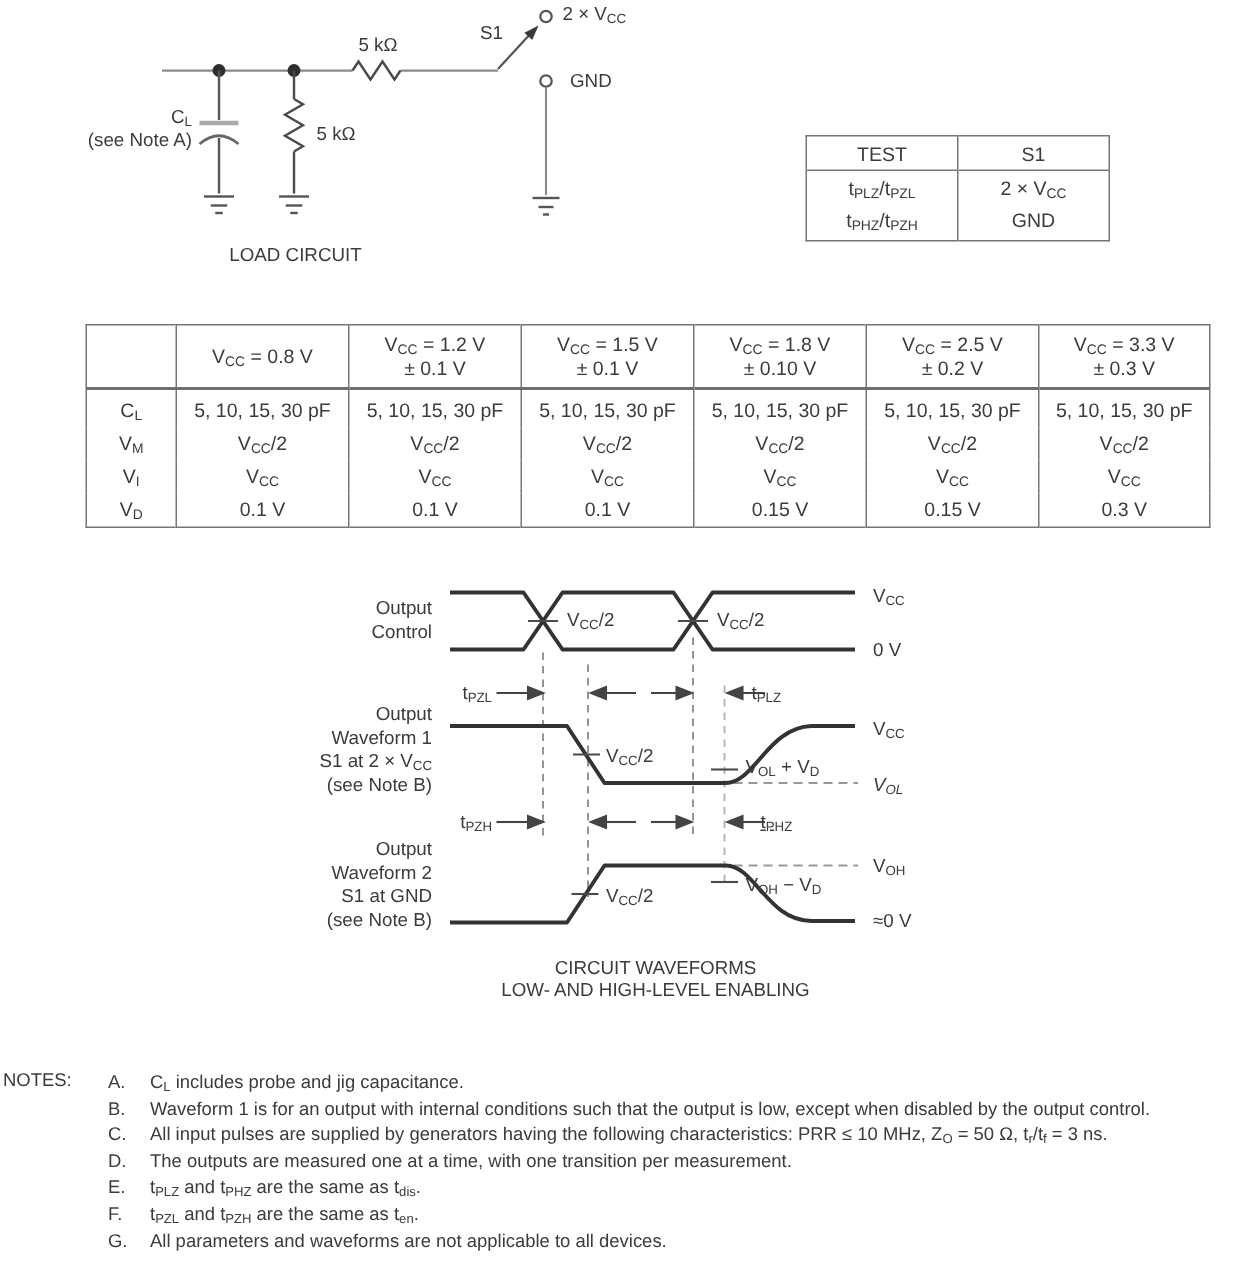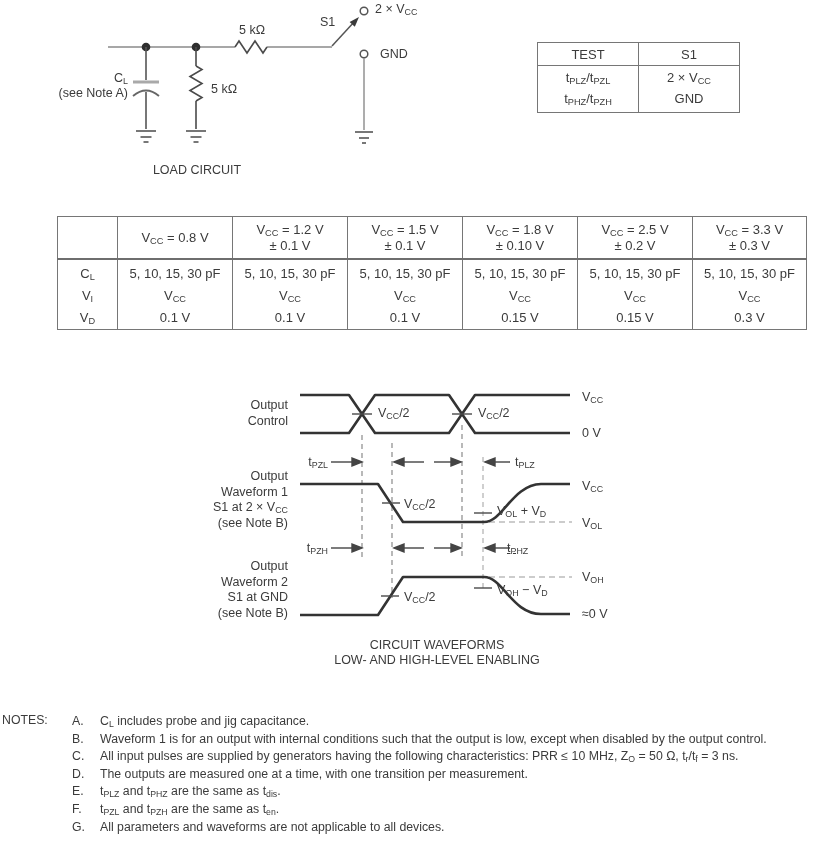--- a/index.html
+++ b/index.html
@@ -10,21 +10,21 @@
     font-size:12.5px;
   }
   .abs { position:absolute; }
   .lbl { position:absolute; white-space:nowrap; line-height:15px; }
   .r { text-align:right; }
   .c { text-align:center; }
   sub { font-size:71%; vertical-align:-0.24em; line-height:0; }
 
   
   #test-table { position:absolute; left:537px; top:42px; }
-  table.test { border-collapse:collapse; border:1.5px solid #767676; }
+  table.test { border-collapse:collapse; border:1.5px solid #767676;margin-top:48px; }
   table.test th { width:100px; height:22px; font-weight:normal; font-size:13px;
     border-bottom:1.2px solid #767676; text-align:center; padding:0; }
   table.test th + th, table.test td + td { border-left:1px solid #767676; }
   table.test td { text-align:center; font-size:13px; line-height:21px; padding:1px 0 3px 0; }
 
   #param-table { position:absolute; left:57px; top:216px; }
   table.param { border-collapse:collapse; table-layout:fixed; width:749px; border:1.5px solid #767676; }
   table.param th, table.param td { font-weight:normal; text-align:center; padding:0;
     font-size:13px; color:#3b3b3b; }
   table.param thead th { height:41px; vertical-align:middle; line-height:16px;
@@ -176,20 +176,29 @@
         <tr class="first">
           <td>C<sub>L</sub></td>
           <td>5, 10, 15, 30 pF</td>
           <td>5, 10, 15, 30 pF</td>
           <td>5, 10, 15, 30 pF</td>
           <td>5, 10, 15, 30 pF</td>
           <td>5, 10, 15, 30 pF</td>
           <td>5, 10, 15, 30 pF</td>
         </tr>
         <tr>
+          <td>V<sub>M</sub></td>
+          <td>V<sub>CC</sub>/2</td>
+          <td>V<sub>CC</sub>/2</td>
+          <td>V<sub>CC</sub>/2</td>
+          <td>V<sub>CC</sub>/2</td>
+          <td>V<sub>CC</sub>/2</td>
+          <td>V<sub>CC</sub>/2</td>
+        </tr>
+        <tr>
           <td>V<sub>I</sub></td>
           <td>V<sub>CC</sub></td>
           <td>V<sub>CC</sub></td>
           <td>V<sub>CC</sub></td>
           <td>V<sub>CC</sub></td>
           <td>V<sub>CC</sub></td>
           <td>V<sub>CC</sub></td>
         </tr>
         <tr>
           <td>V<sub>D</sub></td>
@@ -273,32 +282,32 @@
     <div class="lbl r" style="left:160px;top:174px;width:128px;line-height:15.5px;">
       <div>Output</div>
       <div>Waveform 2</div>
       <div>S1 at GND</div>
       <div>(see Note B)</div>
     </div>
 
     <div class="lbl" style="left:378px;top:21px;">V<sub>CC</sub>/2</div>
     <div class="lbl" style="left:478px;top:21px;">V<sub>CC</sub>/2</div>
     <div class="lbl r" style="left:270px;top:70px;width:58px;">t<sub>PZL</sub></div>
-    <div class="lbl" style="left:515px;top:70px;text-align:center;">t<sub>PLZ</sub></div>
+    <div class="lbl" style="left:501px;top:70px;text-align:center;">t<sub>PLZ</sub></div>
     <div class="lbl" style="left:404px;top:112px;">V<sub>CC</sub>/2</div>
     <div class="lbl" style="left:497px;top:119px;">V<sub>OL</sub> + V<sub>D</sub></div>
     <div class="lbl r" style="left:270px;top:156px;width:58px;">t<sub>PZH</sub></div>
     <div class="lbl" style="left:507px;top:156px;text-decoration:underline;">t<sub>PHZ</sub></div>
     <div class="lbl" style="left:497px;top:198px;">V<sub>OH</sub> − V<sub>D</sub></div>
     <div class="lbl" style="left:404px;top:205px;">V<sub>CC</sub>/2</div>
 
     <div class="lbl" style="left:582px;top:5px;">V<sub>CC</sub></div>
     <div class="lbl" style="left:582px;top:41px;">0 V</div>
     <div class="lbl" style="left:582px;top:94px;">V<sub>CC</sub></div>
-    <div class="lbl" style="left:582px;top:131px;">V<sub>OL</sub></div>
+    <div class="lbl" style="left:582px;top:131px;font-style:italic;">V<sub>OL</sub></div>
     <div class="lbl" style="left:582px;top:185px;">V<sub>OH</sub></div>
     <div class="lbl" style="left:582px;top:222px;">≈0 V</div>
 
     <div class="lbl c" style="left:200px;top:253px;width:474px;line-height:15.3px;">
       <div>CIRCUIT WAVEFORMS</div>
       <div>LOW- AND HIGH-LEVEL ENABLING</div>
     </div>
   </div>
 
   <div id="notes">

